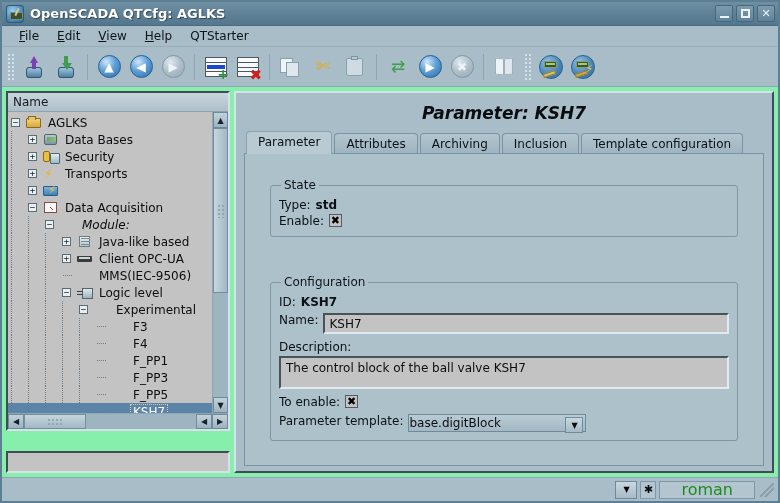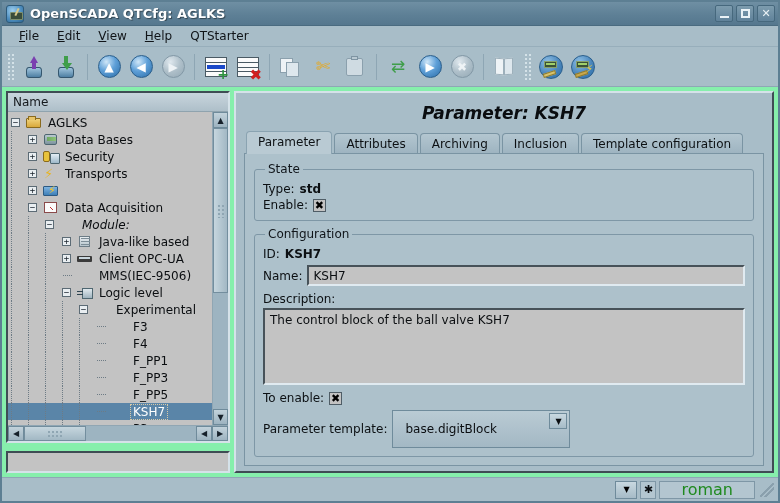--- a/index.html
+++ b/index.html
@@ -104,21 +104,21 @@
 
   
   .body {
     flex: 1 1 auto; display: flex;
     padding: 4px; gap: 4px; min-height: 0;
   }
 
   
   .leftpane {
     width: 224px; flex: 0 0 224px;
-    display: flex; flex-direction: column; gap: 8px;
+    display: flex; flex-direction: column; gap: 20px;
   }
   .tree-box {
     flex: 1 1 auto;
     border: 2px inset #7f99a8;
     border-top-color:#7f99a8; border-left-color:#7f99a8;
     border-right-color:#d5e2e9; border-bottom-color:#d5e2e9;
     background: #c3c3c3;
     display: flex; flex-direction: column;
     min-height: 0;
   }
@@ -283,26 +283,26 @@
     border: 1px solid #7a94a3;
     background: #adc1cb;
     padding: 8px 9px;
     display: flex; flex-direction: column; gap: 6px;
     position: relative; top: -1px;
   }
 
   fieldset.group {
     border: 1px solid #7e97a6;
     border-radius: 3px;
-    margin: 0; padding: 4px 8px 6px 8px;
+    margin: 16px; padding: 4px 8px 6px 8px;
   }
   fieldset.group > legend {
     font-size: 12px; color: #10151a; padding: 0 3px; margin-left: 2px;
   }
-  .row { display: flex; align-items: center; gap: 5px; font-size: 12px; color: #0c1013; margin: 2px 0; }
+  .row { display: flex; align-items: flex-start; gap: 5px; font-size: 12px; color: #0c1013; margin: 2px 0; }
   .row .lbl { color:#0c1013; }
   .row .bold { font-weight: bold; }
 
   .checkbox {
     width: 13px; height: 13px;
     background: #c3c3c3;
     border: 1px solid #4f5d66;
     display: inline-flex; align-items: center; justify-content: center;
     font-size: 11px; line-height: 1; color: #000;
     cursor: pointer; font-family:"DejaVu Sans", sans-serif;
@@ -318,25 +318,25 @@
   .textarea {
     background: #c3c3c3;
     border: 2px inset #8aa0ad;
     border-right-color:#e0eaf0; border-bottom-color:#e0eaf0;
     flex: 1 1 auto; min-height: 0;
     padding: 3px 5px;
     font-size: 12px; color: #0b0e11;
     overflow: hidden;
   }
   .select {
-    height: 38px; min-width: 178px;
+    height: 18px; min-width: 178px;
     background: linear-gradient(180deg,#bacbd4,#a3b8c4);
     border: 1px solid #6f8b9b;
     display: flex; align-items: center;
-    padding-left: 12px; font-size: 12px; color: #0b0e11;
+    padding-left: 0; font-size: 12px; color: #0b0e11;
     cursor: pointer; position: relative;
   }
   .select .arrowbox {
     position: absolute; right: 2px; top: 2px;
     width: 18px; height: 16px;
     background: linear-gradient(180deg,#c8d8e0,#a6bbc7);
     border: 1px solid #6f8b9b;
     display: flex; align-items: center; justify-content: center;
     font-size: 8px;
   }

